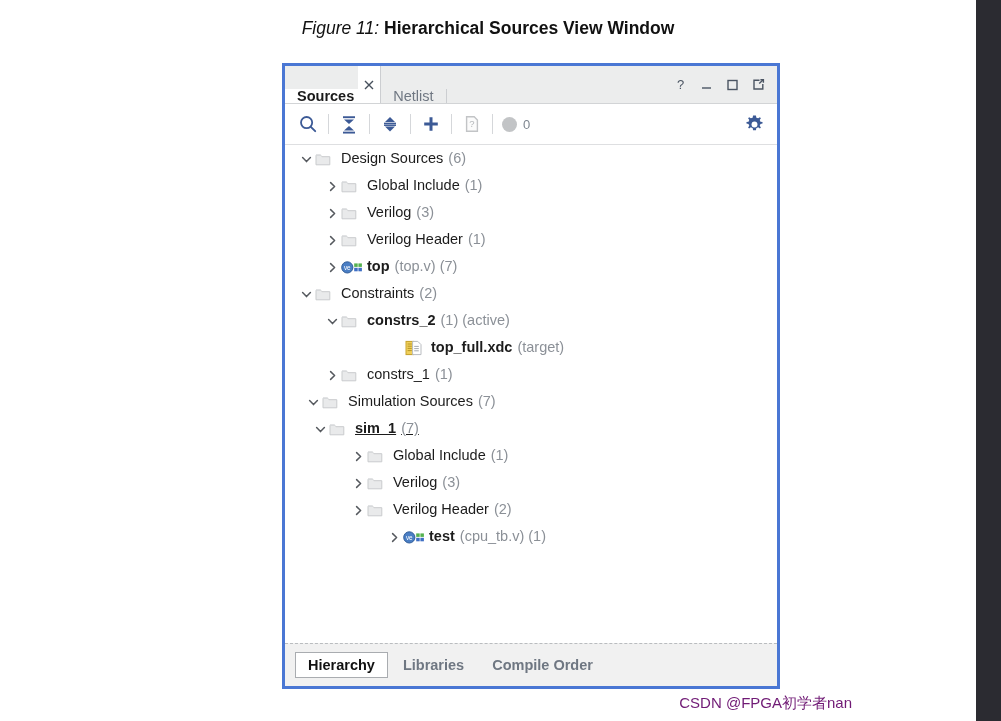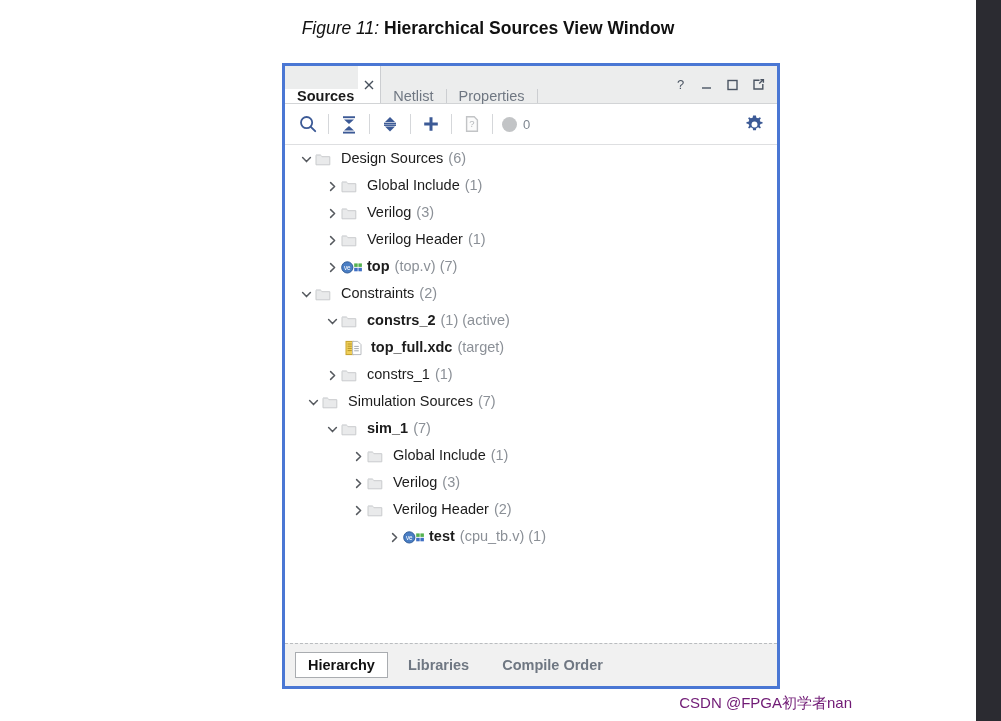--- a/index.html
+++ b/index.html
@@ -208,21 +208,21 @@
 
   
   .bottombar {
     height: 42px;
     background: #f1f1f1;
     border-top: 1px dashed #b9bcbf;
     display: flex;
     align-items: center;
     padding-left: 10px;
     flex: none;
-    gap: 7px;
+    gap: 2px;
   }
   .btab {
     font-size: 14.5px;
     color: #6f7782;
     padding: 4px 12px;
     cursor: pointer;
     user-select: none;
     border: 1px solid transparent;
     font-weight: bold;
   }
@@ -259,23 +259,20 @@
       <div class="tab active">
         <span>Sources</span>
       </div>
       <div class="tab-close">
         <svg width="10" height="10" viewBox="0 0 10 10" aria-hidden="true">
           <path d="M1 1 L9 9 M9 1 L1 9" stroke="#46505c" stroke-width="1.4" fill="none"></path>
         </svg>
       </div>
       <div class="tab">
         <span>Netlist</span>
-      </div>
-      <div class="tab">
-        <span>Properties</span>
       </div>
       <div class="tabbar-filler"></div>
       <div class="win-controls">
         <div class="wbtn">
           <svg width="13" height="15" viewBox="0 0 13 15" aria-hidden="true">
             <text x="6.5" y="12" font-size="13" font-family="Liberation Sans, sans-serif" fill="#4b5563" text-anchor="middle">?</text>
           </svg>
         </div>
         <div class="wbtn">
           <svg width="13" height="13" viewBox="0 0 13 13" aria-hidden="true">
@@ -459,21 +456,21 @@
           <span class="icon-slot">
             <svg width="16" height="14" viewBox="0 0 16 14" aria-hidden="true">
               <path d="M1 3.2 h4.6 l1.3 1.5 h7.9 v8.1 h-13.8 z" fill="#e9eaeb" stroke="#c9cbcd" stroke-width="1"></path>
               <path d="M1 2.2 h4.4 l1.2 1.4 h-5.6 z" fill="#dcdee0"></path>
             </svg>
           </span>
           <span class="node-label bold">constrs_2</span>
           <span class="node-meta">(1)</span>
           <span class="node-meta">(active)</span>
         </div>
-        <div class="node" style="padding-left: 42px;">
+        <div class="node" style="padding-left: 64px; margin-left: 38px;">
           <span class="twisty blank"></span>
           <span class="icon-slot">
             <svg width="18" height="16" viewBox="0 0 18 16" aria-hidden="true">
               <rect x="1" y="1.4" width="7.4" height="13.2" fill="#f2c council"></rect>
               <rect x="1" y="1.4" width="7.4" height="13.2" fill="#f0cf5a" stroke="#c9a52e" stroke-width="1"></rect>
               <path d="M2.6 4 h4.2 M2.6 6.2 h4.2 M2.6 8.4 h4.2 M2.6 10.6 h4.2" stroke="#b08f20" stroke-width="0.9"></path>
               <path d="M7.6 1.4 h5.2 l3.2 3.2 v10 h-8.4 z" fill="#ffffff" stroke="#b9bcc0" stroke-width="1"></path>
               <path d="M9.2 6.4 h4.6 M9.2 8.6 h4.6 M9.2 10.8 h4.6" stroke="#9aa0a6" stroke-width="0.9"></path>
             </svg>
           </span>
@@ -503,21 +500,21 @@
           </span>
           <span class="icon-slot">
             <svg width="16" height="14" viewBox="0 0 16 14" aria-hidden="true">
               <path d="M1 3.2 h4.6 l1.3 1.5 h7.9 v8.1 h-13.8 z" fill="#e9eaeb" stroke="#c9cbcd" stroke-width="1"></path>
               <path d="M1 2.2 h4.4 l1.2 1.4 h-5.6 z" fill="#dcdee0"></path>
             </svg>
           </span>
           <span class="node-label">Simulation Sources</span>
           <span class="node-meta">(7)</span>
         </div>
-        <div class="node" style="padding-left: 38px;">
+        <div class="node" style="padding-left: 26px; text-decoration: underline;">
           <span class="twisty">
             <svg width="11" height="11" viewBox="0 0 11 11" aria-hidden="true">
               <path d="M1.6 3.6 L5.5 7.6 L9.4 3.6" stroke="#55595e" stroke-width="1.5" fill="none" stroke-linecap="round" stroke-linejoin="round"></path>
             </svg>
           </span>
           <span class="icon-slot">
             <svg width="16" height="14" viewBox="0 0 16 14" aria-hidden="true">
               <path d="M1 3.2 h4.6 l1.3 1.5 h7.9 v8.1 h-13.8 z" fill="#e9eaeb" stroke="#c9cbcd" stroke-width="1"></path>
               <path d="M1 2.2 h4.4 l1.2 1.4 h-5.6 z" fill="#dcdee0"></path>
             </svg>

